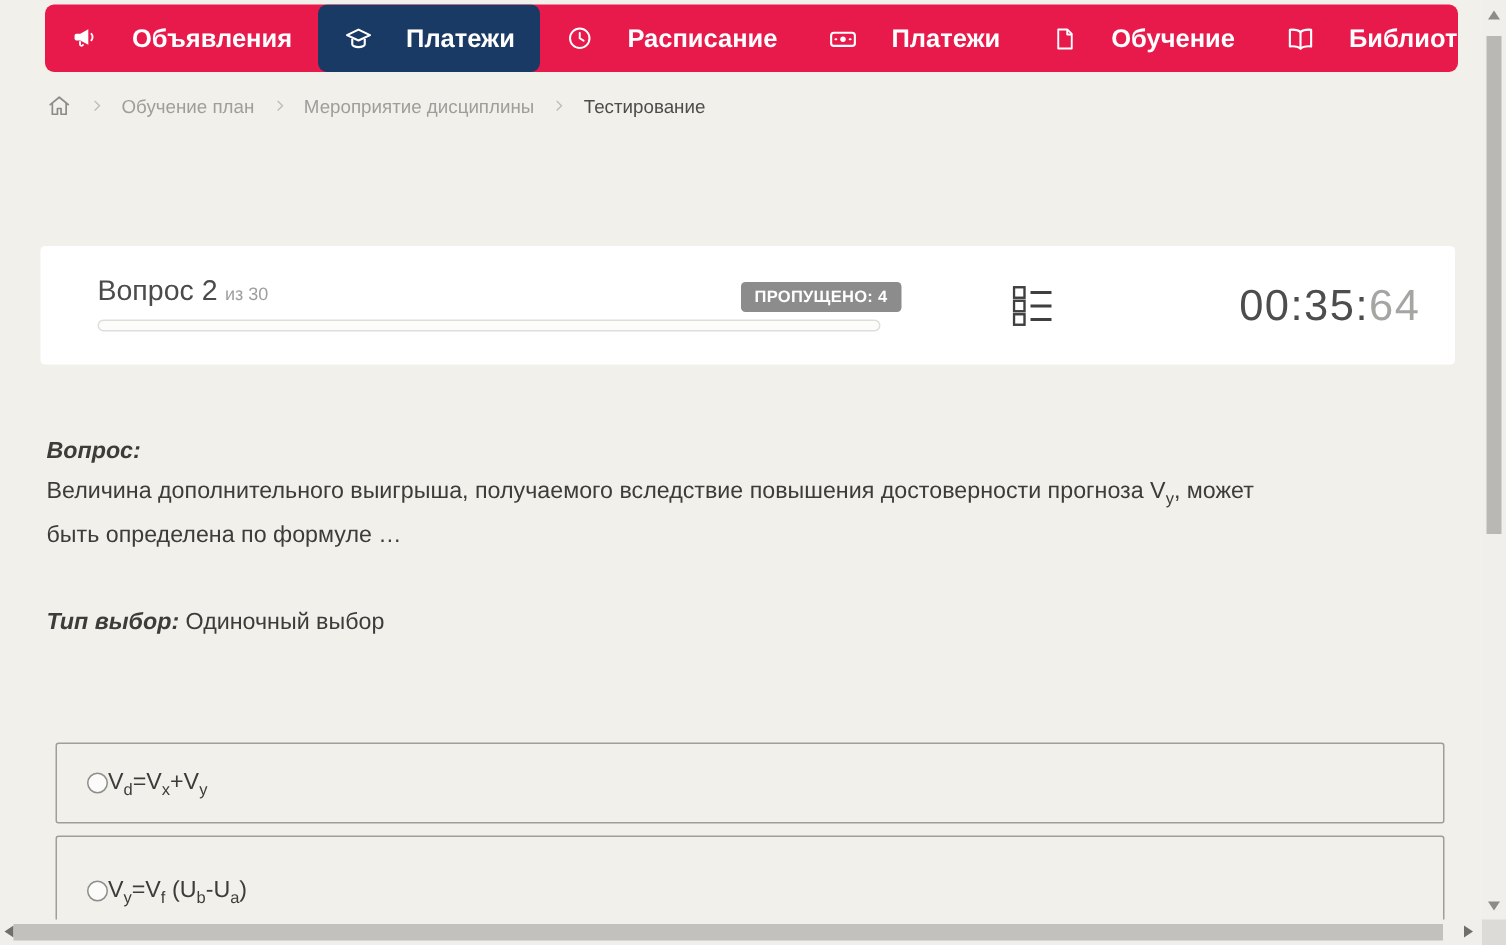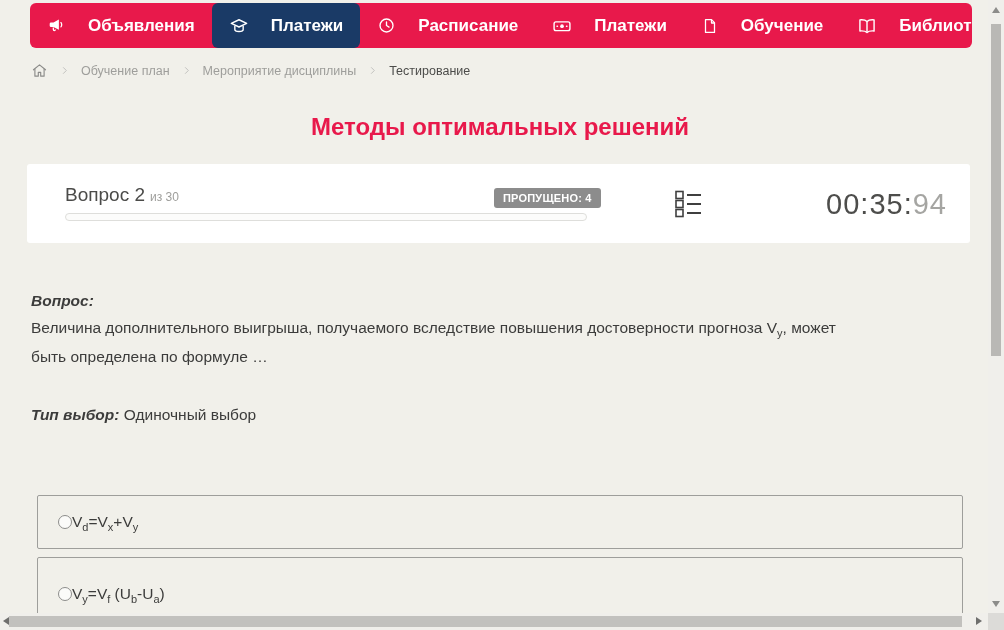--- a/index.html
+++ b/index.html
@@ -165,40 +165,39 @@
     </span>
     <span class="crumb">Мероприятие дисциплины</span>
     <span class="crumb-sep">
       <svg viewBox="0 0 24 24" width="11" height="11">
           <path d="M9 5l7 7-7 7" fill="none" stroke="#bdbdbb" stroke-width="2"></path>
         </svg>
     </span>
     <span class="crumb crumb-current">Тестирование</span>
   </div>
 
-  <h1 class="page-title">Методы оптимальных решений</h1>
 
   <div class="quiz-card">
     <div class="q-title">
       <span>Вопрос 2</span><span class="q-total">из 30</span>
     </div>
     <div class="skip-badge">ПРОПУЩЕНО: 4</div>
     <div class="q-progress"></div>
     <div class="q-list-btn">
       <svg viewBox="0 0 27 28" width="27" height="28">
           <g stroke="#3f3f3f" fill="none" stroke-width="1.6">
             <rect x="1" y="1.5" width="7" height="7"></rect>
             <rect x="1" y="10.5" width="7" height="7"></rect>
             <rect x="1" y="19.5" width="7" height="7"></rect>
             <path d="M12 5h14M12 14h14M12 23h14" stroke-width="2"></path>
           </g>
         </svg>
     </div>
     <div class="timer">
-      <span>00:35:</span><span class="timer-sec">94</span>
+      <span>00:35:</span><span class="timer-sec">64</span>
     </div>
   </div>
 
   <div class="q-heading">Вопрос:</div>
   <div class="q-text">Величина дополнительного выигрыша, получаемого вследствие повышения достоверности прогноза V<sub>y</sub>, может<br>быть определена по формуле …</div>
 
   <div class="answer-type">
     <span class="label">Тип выбор:</span>
     <span>Одиночный выбор</span>
   </div>

